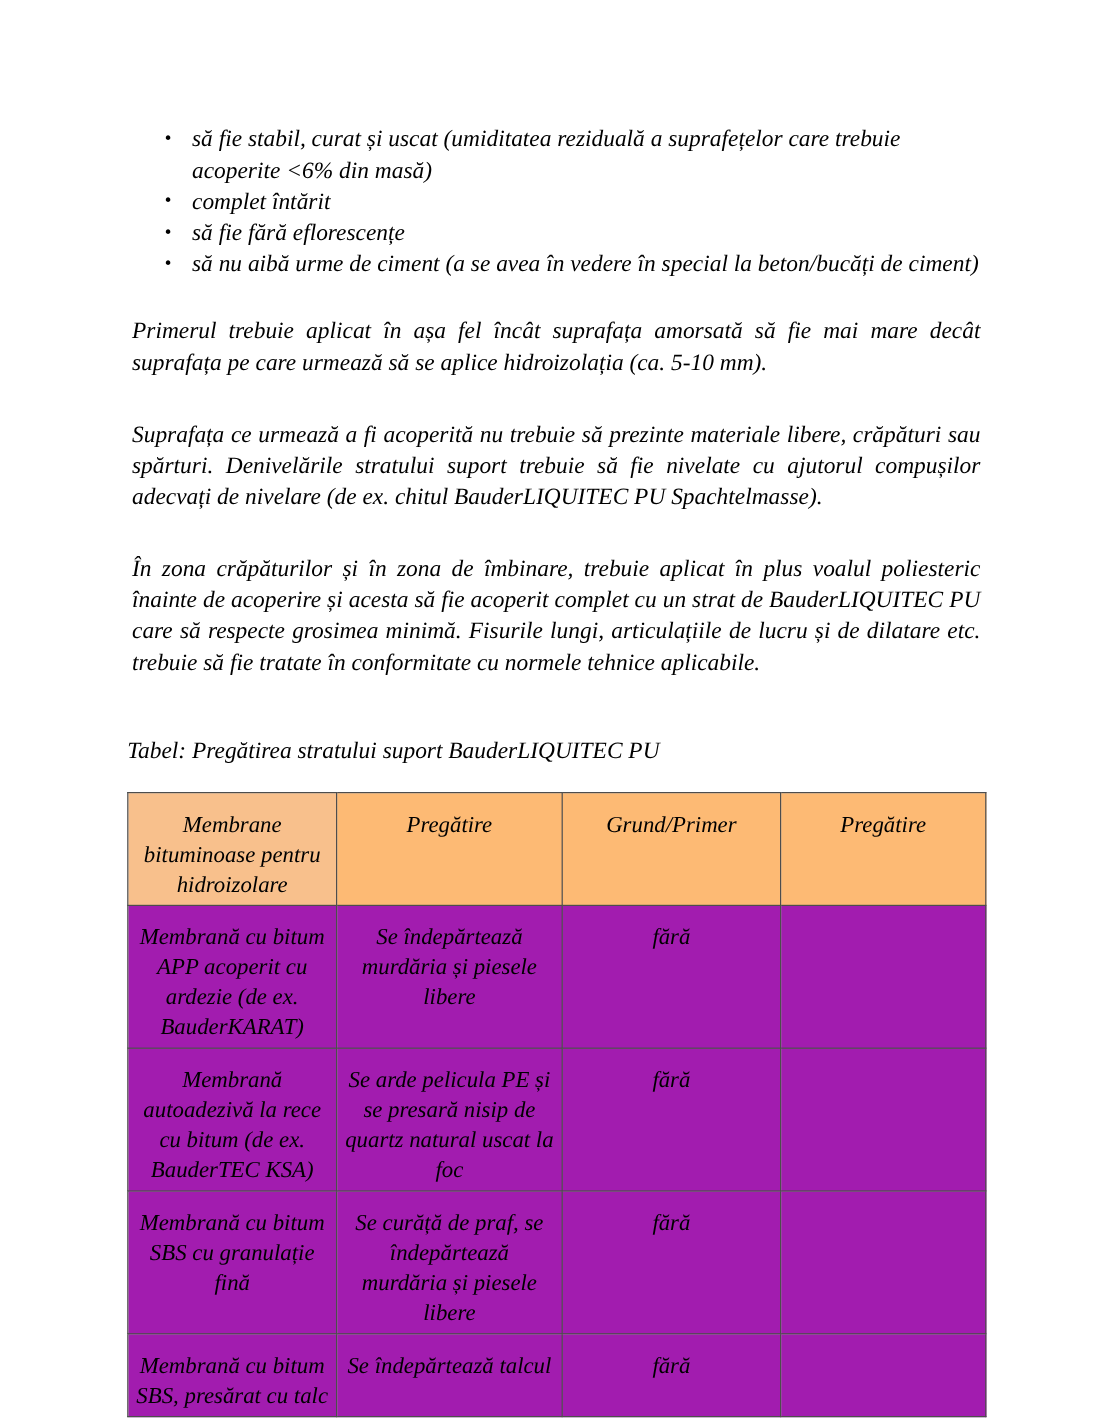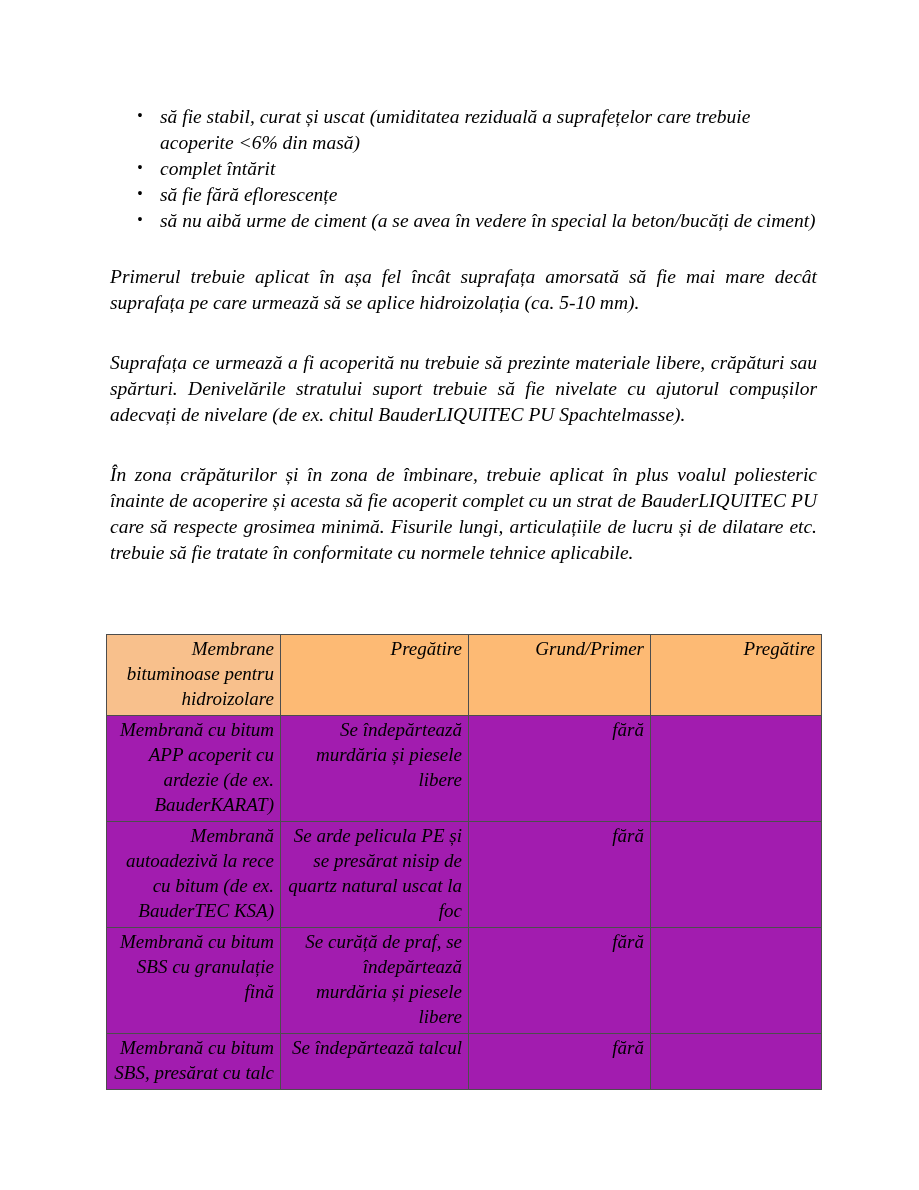--- a/index.html
+++ b/index.html
@@ -81,25 +81,25 @@
   table.doc-table {
     border-collapse: collapse;
     width: 715px;
     table-layout: fixed;
     border: 1px solid #4d4d4d;
   }
   table.doc-table td,
   table.doc-table th {
     border: 1px solid #4d4d4d;
     vertical-align: top;
-    padding: 1px 6px 4px 6px;
+    padding: 14px 6px 4px 6px;
     font-size: 19px;
     line-height: 25px;
     font-weight: normal;
-    text-align: right;
+    text-align: center;
   }
   .col-1 { width: 174px; }
   .col-2 { width: 188px; }
   .col-3 { width: 182px; }
   .col-4 { width: 171px; }
 
   th.hdr-accent {
     background: #f8c08c;
     font-weight: bold;
   }
@@ -131,20 +131,21 @@
     <div class="gap-26"></div>
     <p class="para">Primerul trebuie aplicat în așa fel încât suprafața amorsată să fie mai mare decât suprafața pe care urmează să se aplice hidroizolația (ca. 5-10 mm).</p>
 
     <div class="gap-26"></div>
     <p class="para">Suprafața ce urmează a fi acoperită nu trebuie să prezinte materiale libere, crăpături sau spărturi. Denivelările stratului suport trebuie să fie nivelate cu ajutorul compușilor adecvați de nivelare (de ex. chitul BauderLIQUITEC PU Spachtelmasse).</p>
 
     <div class="gap-26"></div>
     <p class="para">În zona crăpăturilor și în zona de îmbinare, trebuie aplicat în plus voalul poliesteric înainte de acoperire și acesta să fie acoperit complet cu un strat de BauderLIQUITEC PU care să respecte grosimea minimă. Fisurile lungi, articulațiile de lucru și de dilatare etc. trebuie să fie tratate în conformitate cu normele tehnice aplicabile.</p>
 
     <div class="gap-44"></div>
+    <p class="caption">Tabel: Pregătirea stratului suport BauderLIQUITEC PU</p>
 
     <div class="gap-20"></div>
 
     <table class="doc-table table-1">
       <colgroup>
         <col class="col-1">
           <col class="col-2">
           <col class="col-3">
           <col class="col-4">
       </colgroup>
@@ -158,21 +159,21 @@
       </thead>
       <tbody>
         <tr>
           <td class="body-cell">Membrană cu bitum APP acoperit cu ardezie (de ex. BauderKARAT)</td>
           <td class="body-cell">Se îndepărtează murdăria și piesele libere</td>
           <td class="body-cell">fără</td>
           <td class="body-cell"></td>
         </tr>
         <tr>
           <td class="body-cell">Membrană autoadezivă la rece cu bitum (de ex. BauderTEC KSA)</td>
-          <td class="body-cell">Se arde pelicula PE și se presărat nisip de quartz natural uscat la foc</td>
+          <td class="body-cell">Se arde pelicula PE și se presară nisip de quartz natural uscat la foc</td>
           <td class="body-cell">fără</td>
           <td class="body-cell"></td>
         </tr>
         <tr>
           <td class="body-cell vmid">Membrană cu bitum SBS cu granulație fină</td>
           <td class="body-cell">Se curăță de praf, se îndepărtează murdăria și piesele libere</td>
           <td class="body-cell">fără</td>
           <td class="body-cell"></td>
         </tr>
         <tr>

